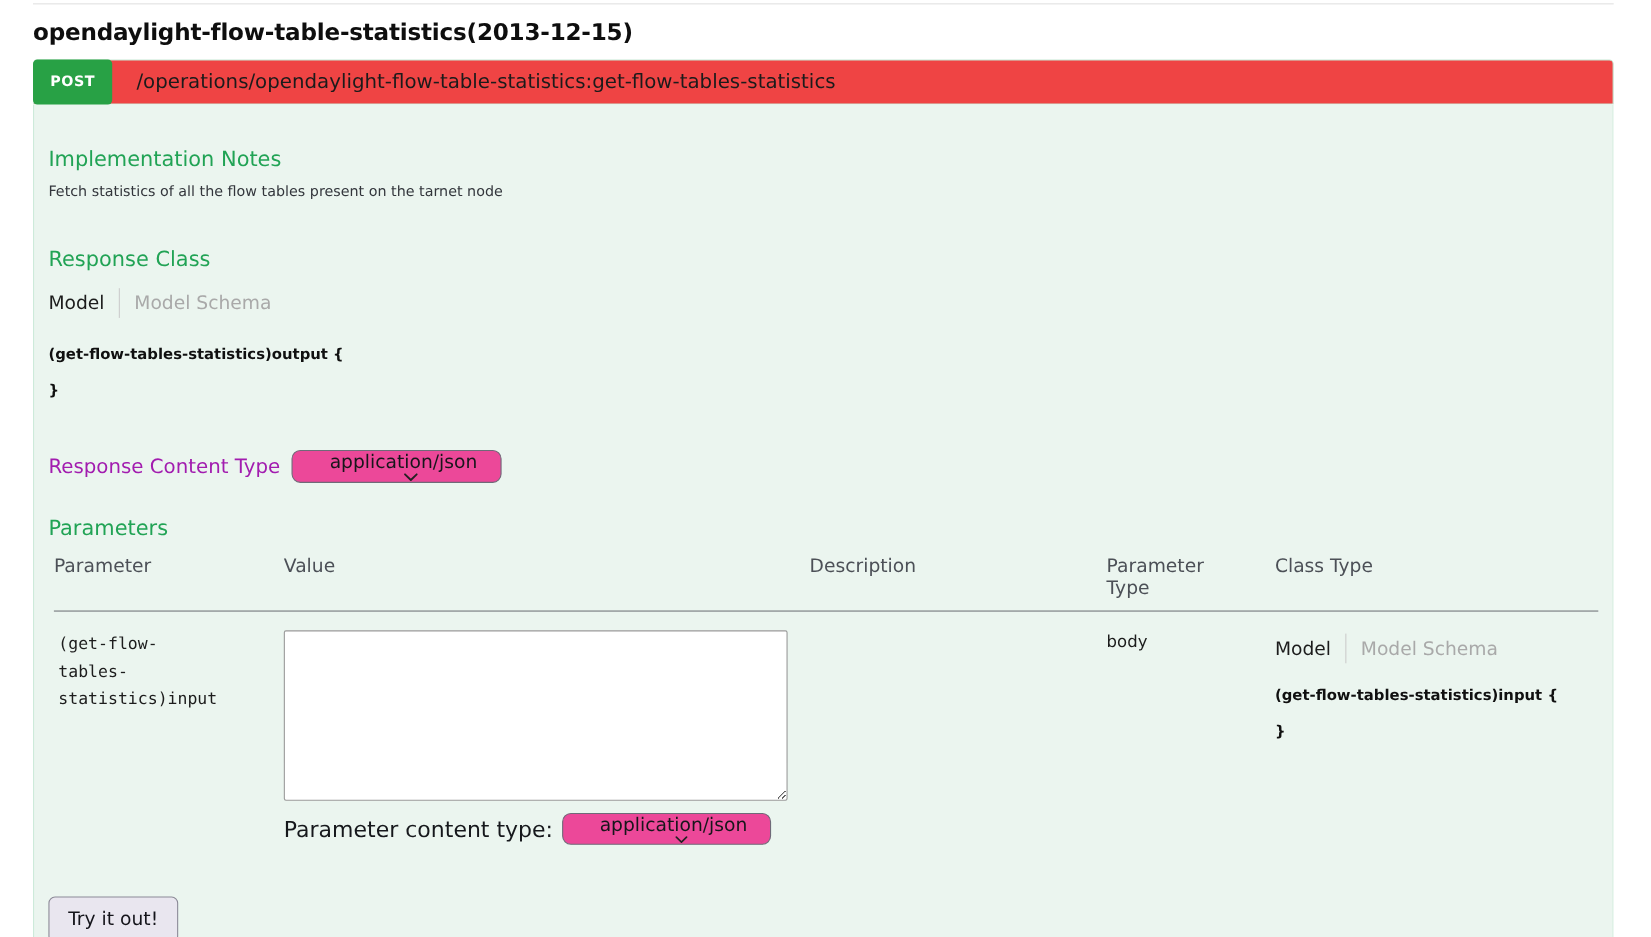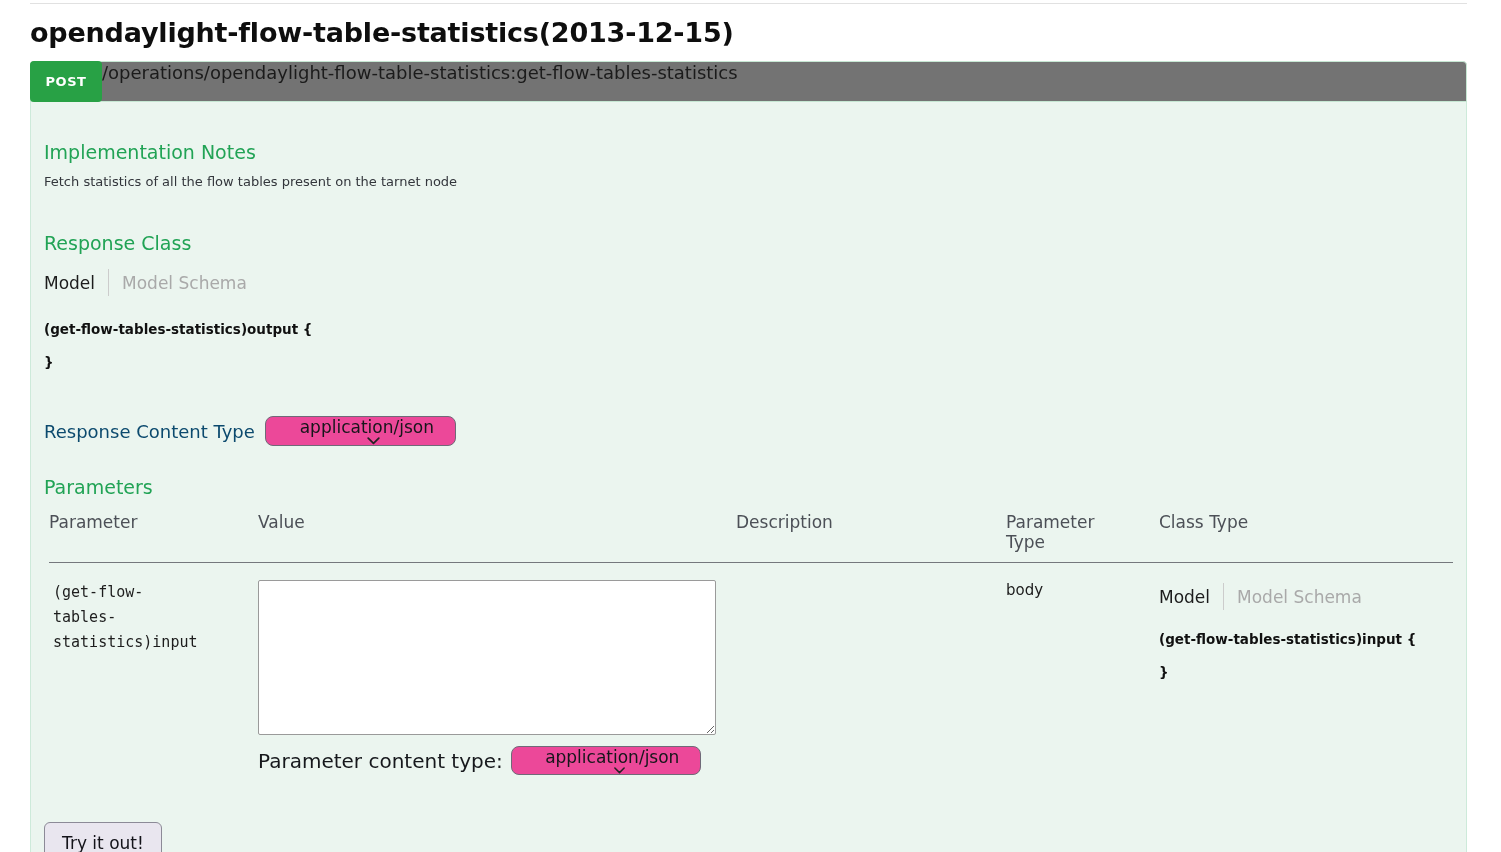--- a/index.html
+++ b/index.html
@@ -6,38 +6,38 @@
   html, body { background: #ffffff; }
   body {
     width: 1501px; height: 852px;
     font-family: "DejaVu Sans", "Liberation Sans", sans-serif;
     color: #222; overflow: hidden;
   }
   .topline { margin: 3px 4px 0 30px; width: 1437px; height: 1px; background: #e1e1e1; }
 
   
   .header { margin: 13px 30px 13px 30px; width: 1437px; display: flex; justify-content: space-between; align-items: flex-end; }
-  .page-title { font-size: 27px; font-weight: bold; color: #0e0e0e; letter-spacing: -0.2px; }
+  .page-title { font-size: 21px; font-weight: bold; color: #0e0e0e; letter-spacing: -0.2px; }
   .header-links { display: flex; align-items: center; gap: 0; padding-bottom: 2px; }
   .header-links a { font-size: 16.5px; color: #40434e; text-decoration: none; cursor: pointer; white-space: nowrap; }
   .vsep { width: 1px; height: 24px; background: #cfcfcf; margin: 0 15px; }
 
   
   .endpoint-bar {
     margin-left: 30px; width: 1437px; height: 41px;
-    background: #737373; border: 1px solid #c6e7d3; border-radius: 4px 4px 0 0;
-    display: flex; align-items: flex-start; cursor: pointer;
+    background: #ef4444; border: 1px solid #c6e7d3; border-radius: 4px 4px 0 0;
+    display: flex; align-items: center; cursor: pointer;
   }
   .method-badge {
     width: 72px; height: 41px; margin: -1px 0 -1px -1px;
     background: #28a145; border-radius: 4px;
     color: #ffffff; font-size: 13px; font-weight: bold; letter-spacing: 0.5px;
     display: flex; align-items: center; justify-content: center;
   }
-  .endpoint-path { font-size: 18px; color: #1b1b1b; font-weight: 500; }
+  .endpoint-path { margin-left: 22px; font-size: 18px; color: #1b1b1b; font-weight: 500; }
 
   
   .panel {
     margin-left: 30px; width: 1437px; min-height: 729px;
     background: #ebf5ef; border: 1px solid #cdeada; border-top: none;
     border-radius: 0 0 8px 8px; padding: 0 13px 15px 13px;
   }
   .green-heading { font-size: 19px; font-weight: normal; color: #21a355; }
   .h-impl { padding-top: 39px; }
   .notes-text { margin-top: 11px; font-size: 13px; color: #33363c; }
@@ -47,21 +47,21 @@
   .tab { font-size: 17px; cursor: pointer; }
   .tab.active { color: #1c1c1c; }
   .tab.inactive { color: #a9a9a9; }
   .tab-sep { width: 1px; height: 27px; background: #cccccc; margin: 0 13px; }
 
   .model-sig { margin-top: 25px; font-size: 13.5px; font-weight: bold; color: #101010; }
   .model-sig div { line-height: 17px; }
   .model-sig div + div { margin-top: 16px; }
 
   .rct-row { margin-top: 45px; display: flex; align-items: center; }
-  .rct-row label { font-size: 18px; color: #0c4a6e; }
+  .rct-row label { font-size: 18px; color: #a21caf; }
   .ui-select {
     margin-left: 10px; height: 30px; min-width: 191px;
     background: #ec4899; border: 1px solid #6f6a78; border-radius: 8px;
     display: inline-flex; align-items: center; justify-content: space-between;
     padding: 0 0 0 13px; cursor: pointer; flex-direction: column;
   }
   .ui-select span { font-size: 17px; color: #16161a; }
   .ui-select svg { margin-left: 14px; }
 
   .h-params { margin-top: 30px; }

